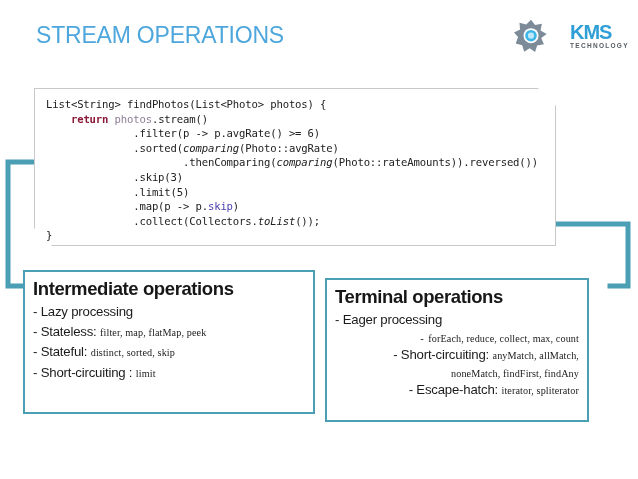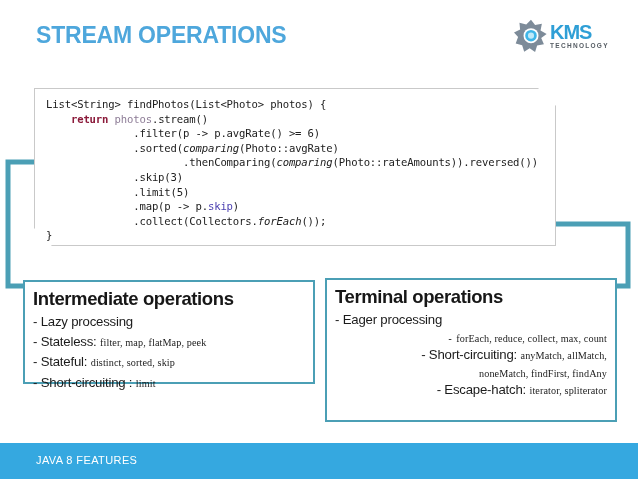--- a/index.html
+++ b/index.html
@@ -19,36 +19,36 @@
     background: #ffffff;
   }
 
   
   #slide-title {
     position: absolute;
     left: 36px;
     top: 22px;
     font-family: "Liberation Sans", sans-serif;
     font-size: 23px;
-    font-weight: bold;
+    font-weight: normal;
     letter-spacing: -0.2px;
     color: #4ea7dc;
     white-space: nowrap;
   }
 
   
   #logo {
     position: absolute;
     right: 12px;
     top: 18px;
     width: 112px;
     height: 36px;
     display: flex;
     align-items: center;
-    gap: 2px;
+    gap: 22px;
   }
   #logo-mark { width: 34px; height: 34px; flex: 0 0 34px; }
   #logo-text { display: flex; flex-direction: column; line-height: 1; }
   #logo-kms {
     font-size: 20px; font-weight: bold; color: #2f9fd6;
     letter-spacing: -1px; font-family: "Liberation Sans", sans-serif;
   }
   #logo-tech {
     font-size: 6.5px; font-weight: bold; color: #555c63;
     letter-spacing: 1.3px; margin-top: 1px;
@@ -91,22 +91,22 @@
   .k-prop { color: #4a3fb0; }
   .k-it   { font-style: italic; }
 
   
   .op-box {
     position: absolute;
     background: #ffffff;
     border: 2.5px solid #4b9fb5;
     padding: 6px 8px 4px 8px;
   }
-  #box-intermediate { left: 23px;  top: 280px; width: 292px; height: 104px; }
-  #box-terminal     { left: 325px; top: 278px; width: 292px; height: 144px; padding-left: 8px; }
+  #box-intermediate { left: 23px;  top: 270px; width: 292px; height: 144px; }
+  #box-terminal     { left: 325px; top: 278px; width: 264px; height: 144px; padding-left: 8px; }
 
   .op-title {
     font-family: "Liberation Sans", sans-serif;
     font-size: 18.5px;
     font-weight: bold;
     color: #171717;
     letter-spacing: -0.4px;
     line-height: 22px;
     margin-bottom: 2px;
     white-space: nowrap;
@@ -181,21 +181,21 @@
 
   <div id="code-card">
     <div id="code-body"><span>List&lt;String&gt; findPhotos(List&lt;Photo&gt; photos) {</span>
     <span class="k-kw">return</span> <span class="k-var">photos</span>.stream()
               .filter(p -&gt; p.avgRate() &gt;= 6)
               .sorted(<span class="k-it">comparing</span>(Photo::avgRate)
                       .thenComparing(<span class="k-it">comparing</span>(Photo::rateAmounts)).reversed())
               .skip(3)
               .limit(5)
               .map(p -&gt; p.<span class="k-prop">skip</span>)
-              .collect(Collectors.<span class="k-it">forEach</span>());
+              .collect(Collectors.<span class="k-it">toList</span>());
 }</div>
   </div>
 
   <div class="op-box" id="box-intermediate">
     <div class="op-title">Intermediate operations</div>
     <div class="op-line">
       <span>- Lazy processing</span>
     </div>
     <div class="op-line">
       <span>- Stateless:</span>
@@ -226,17 +226,14 @@
     </div>
     <div class="op-line tight">
       <span class="mono">noneMatch, findFirst, findAny</span>
     </div>
     <div class="op-line tight">
       <span>- Escape-hatch:</span>
       <span class="mono">iterator, spliterator</span>
     </div>
   </div>
 
-  <div id="footer">
-    <div id="footer-label">JAVA 8 FEATURES</div>
-  </div>
 
 </div>
 
 </body></html>

